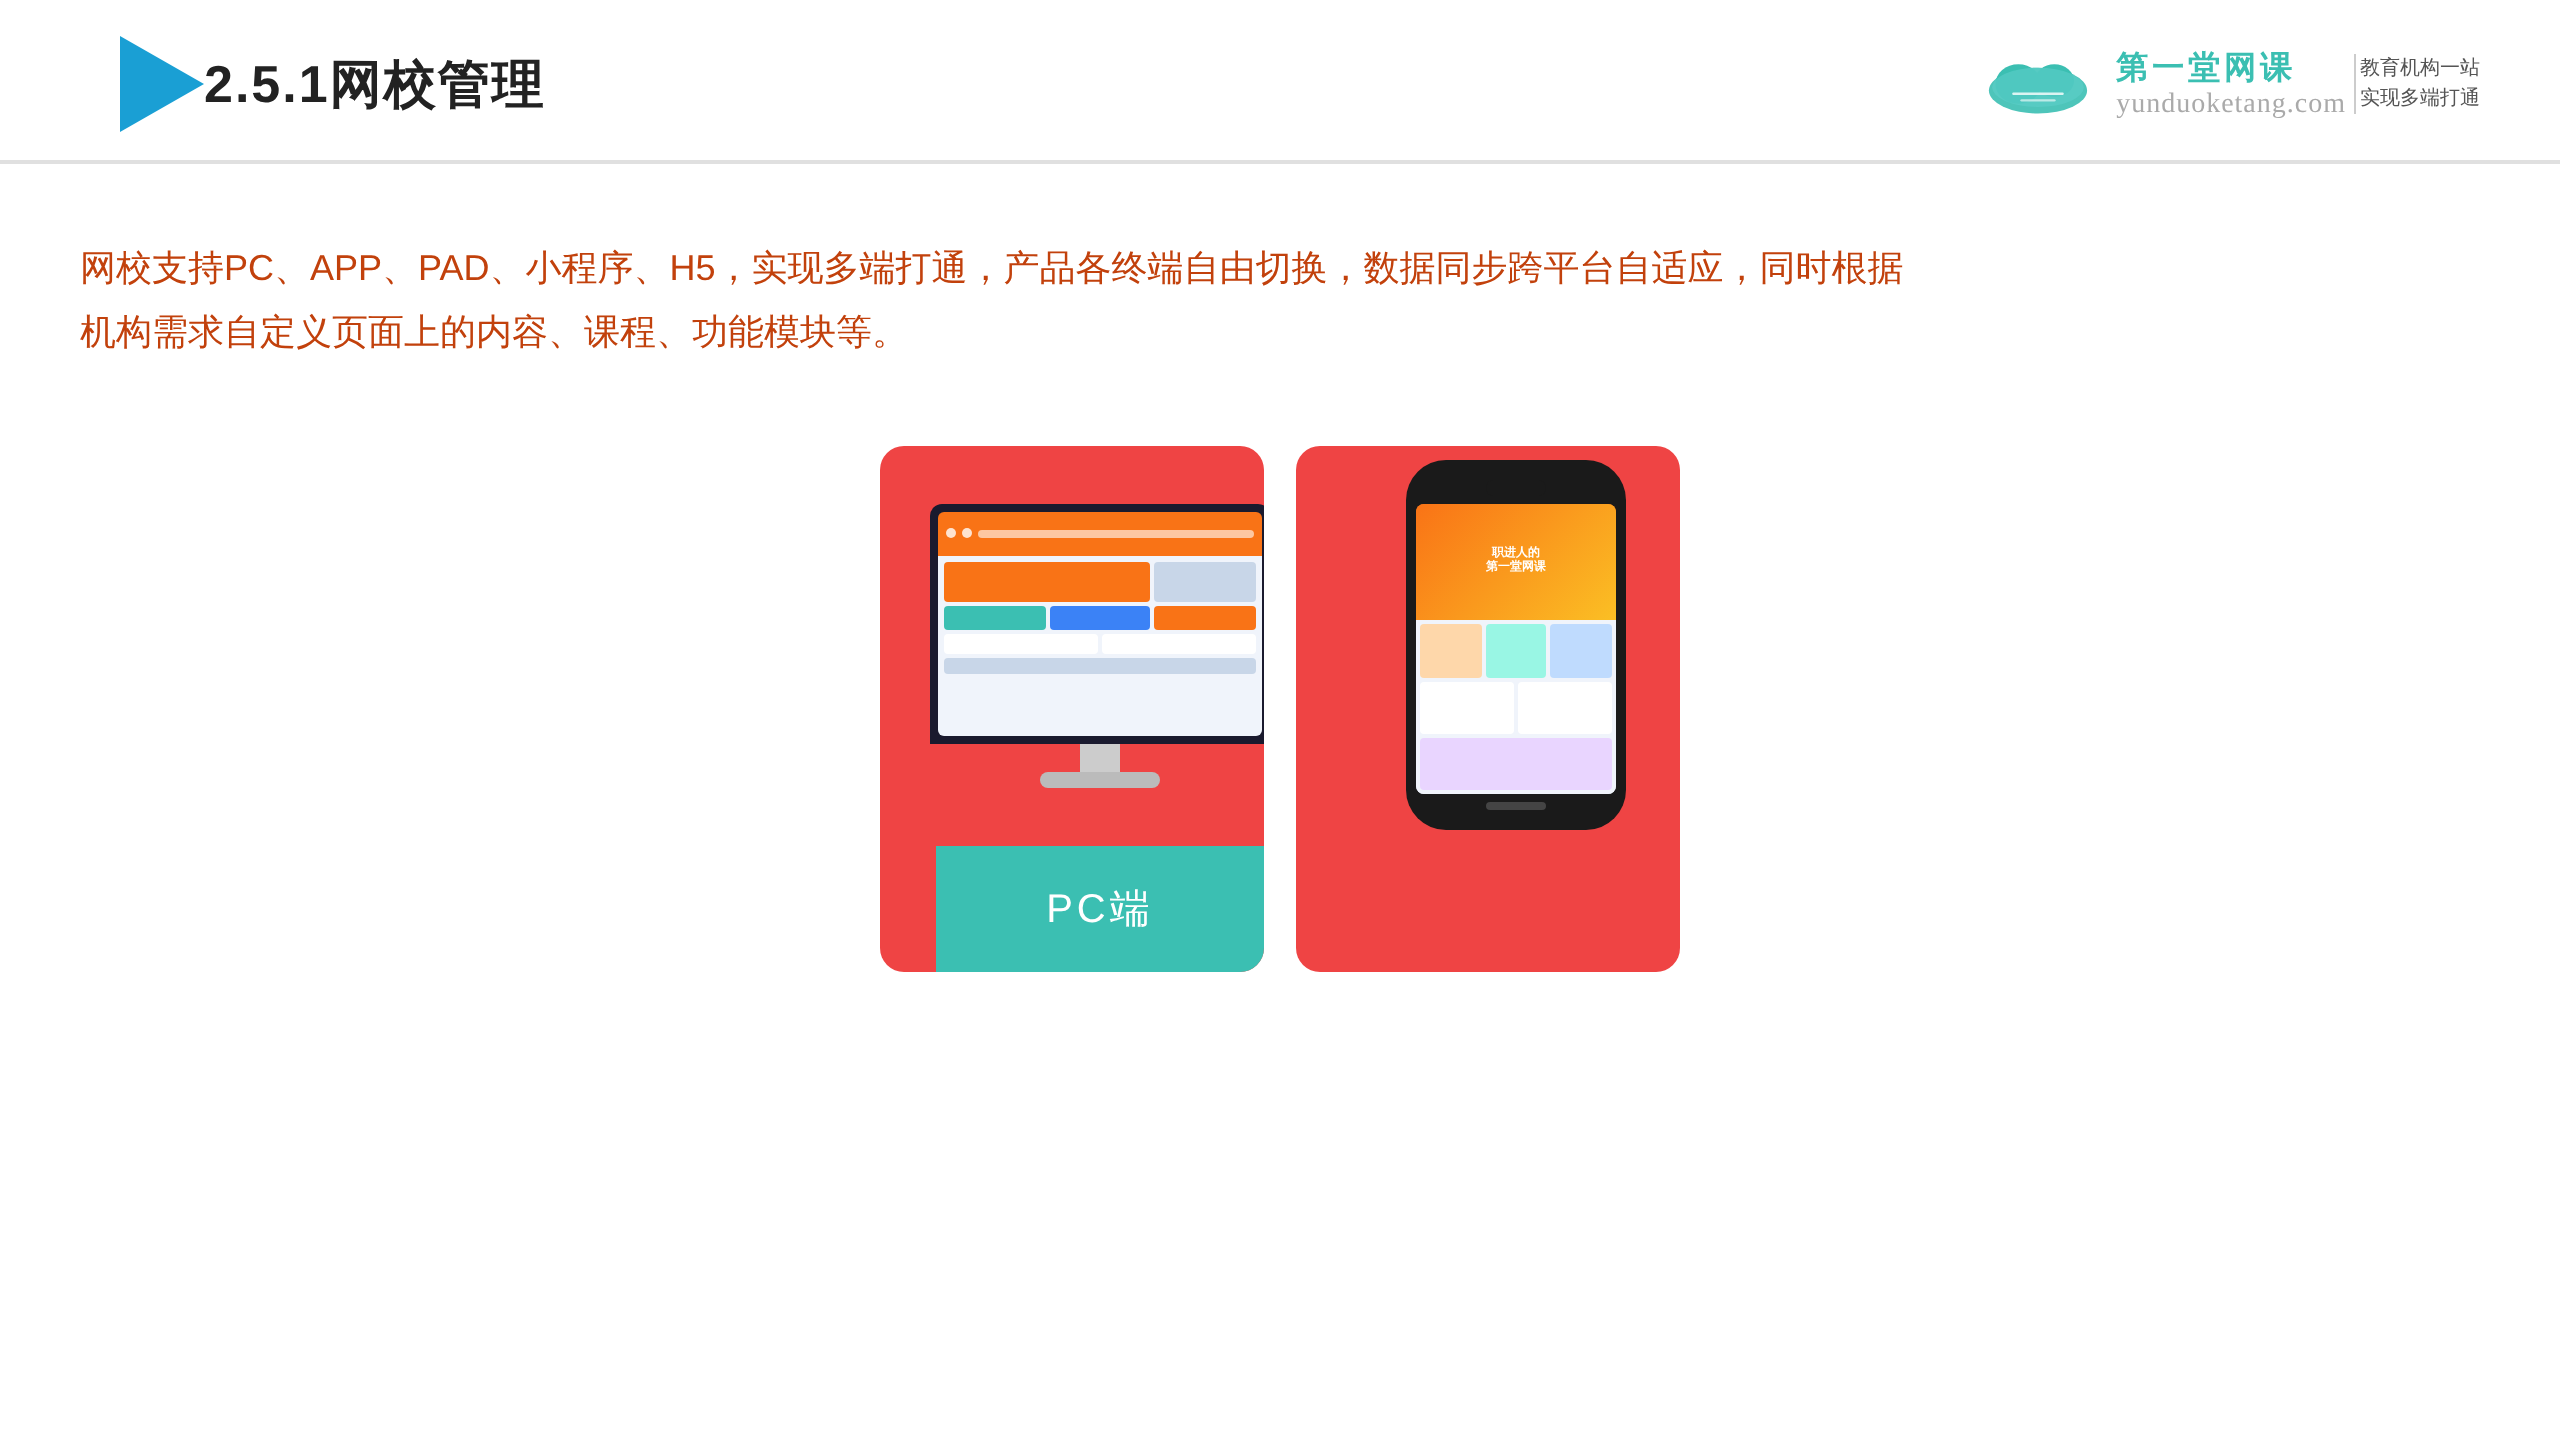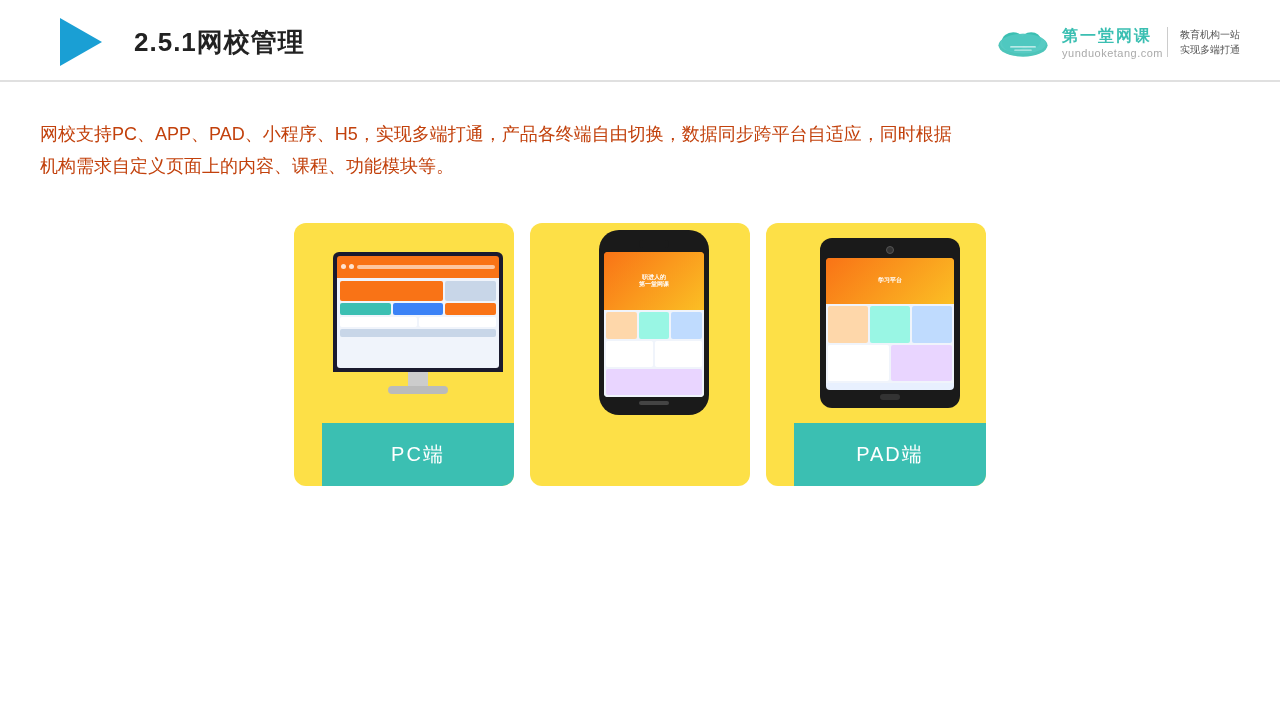--- a/index.html
+++ b/index.html
@@ -16,21 +16,21 @@
     .header {
       display: flex;
       align-items: center;
       justify-content: space-between;
       padding: 18px 40px 14px 40px;
       border-bottom: 2px solid #e0e0e0;
     }
     .header-left {
       display: flex;
       align-items: center;
-      gap: 32px;
+      gap: 0;
       padding-left: 20px;
     }
     .logo-triangle {
       width: 0;
       height: 0;
       border-top: 24px solid transparent;
       border-bottom: 24px solid transparent;
       border-left: 42px solid #1a9fd4;
       flex-shrink: 0;
     }
@@ -56,23 +56,23 @@
 
     
     .cards-section {
       display: flex;
       gap: 16px;
       padding: 20px 40px 30px 40px;
       justify-content: center;
     }
 
     .card {
-      background: #fde047;
+      background: #ef4444;
       border-radius: 12px;
-      width: 220px;
+      width: 192px;
       display: flex;
       flex-direction: column;
       align-items: center;
       overflow: hidden;
       flex-shrink: 0;
       padding-left: 28px;
     }
 
     .card-image-area {
       width: 100%;
@@ -278,21 +278,21 @@
       display: flex;
       align-items: center;
       gap: 4px;
     }
     .slogan-box {
       font-size: 10px;
       color: #555;
       text-align: left;
       line-height: 1.5;
       border-left: 1px solid #ccc;
-      padding-left: 12px;
+      padding-left: 2px;
     }
   </style>
 </head>
 <body>
 
 <header class="header">
   <div class="header-left">
     <div class="logo-triangle"></div>
     <h1 class="page-title">2.5.1网校管理</h1>
   </div>
@@ -303,21 +303,21 @@
       <ellipse cx="28" cy="22" rx="14" ry="12" fill="#3bbfb2"></ellipse>
       <ellipse cx="50" cy="20" rx="12" ry="10" fill="#3bbfb2"></ellipse>
 
       <ellipse cx="40" cy="24" rx="28" ry="12" fill="#5dcfca" opacity="0.6"></ellipse>
 
       <line x1="25" y1="28" x2="55" y2="28" stroke="white" stroke-width="1.5" stroke-linecap="round" opacity="0.8"></line>
       <line x1="30" y1="32" x2="50" y2="32" stroke="white" stroke-width="1.5" stroke-linecap="round" opacity="0.6"></line>
     </svg>
     <div>
       <div style="font-size:16px;font-weight:bold;color:#3bbfb2;letter-spacing:2px;">第一堂网课</div>
-      <div style="font-size:11px;color:#aaa;letter-spacing:0.5px;">yunduoketang.com</div>
+      <div style="font-size:14px;color:#aaa;letter-spacing:0.5px;font-family:Liberation Serif, serif;">yunduoketang.com</div>
     </div>
     <div class="slogan-box">
       <div>教育机构一站</div>
       <div>实现多端打通</div>
     </div>
   </div>
 </header>
 
 <div class="description">
   <p>网校支持PC、APP、PAD、小程序、H5，实现多端打通，产品各终端自由切换，数据同步跨平台自适应，同时根据机构需求自定义页面上的内容、课程、功能模块等。</p>
@@ -381,39 +381,16 @@
             <div class="mock-content-row">
               <div class="mock-card-sm mock-card-purple"></div>
             </div>
           </div>
         </div>
         <div class="phone-home-bar"></div>
       </div>
     </div>
   </div>
 
-  <div class="card">
-    <div class="card-image-area">
-      <div class="tablet-mockup">
-        <div class="tablet-camera"></div>
-        <div class="tablet-screen">
-          <div class="mock-banner" style="height:35%;">学习平台</div>
-          <div class="mock-content-area">
-            <div class="mock-content-row">
-              <div class="mock-card-sm mock-card-orange"></div>
-              <div class="mock-card-sm mock-card-teal"></div>
-              <div class="mock-card-sm mock-card-blue"></div>
-            </div>
-            <div class="mock-content-row">
-              <div class="mock-card-sm"></div>
-              <div class="mock-card-sm mock-card-purple"></div>
-            </div>
-          </div>
-        </div>
-        <div class="tablet-home"></div>
-      </div>
-    </div>
-    <div class="card-label">PAD端</div>
-  </div>
 
 
 
 </div>
 
 </body></html>

